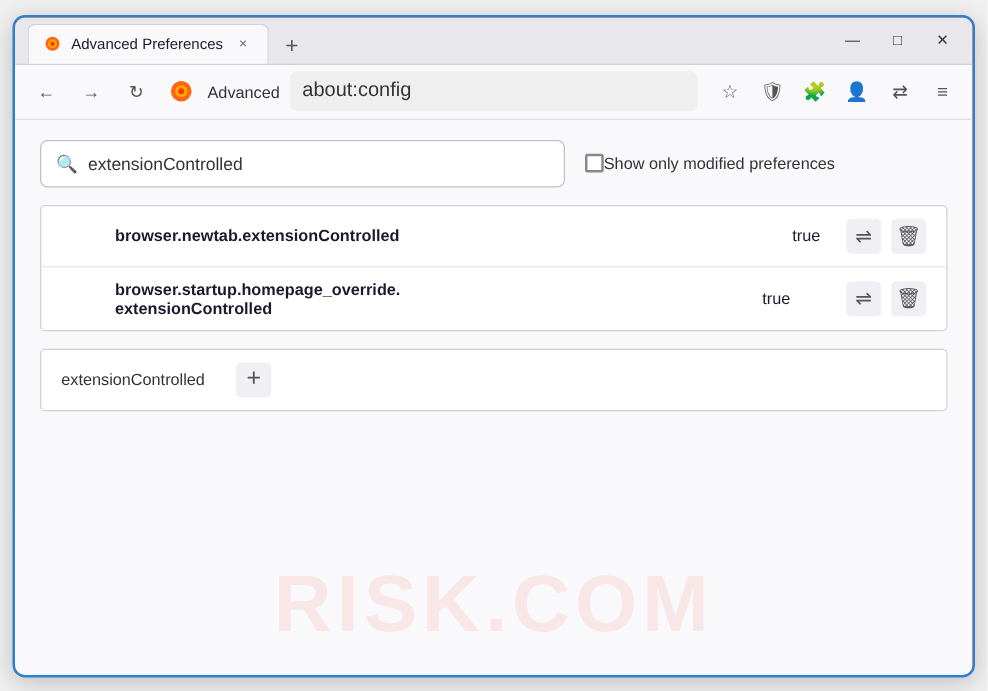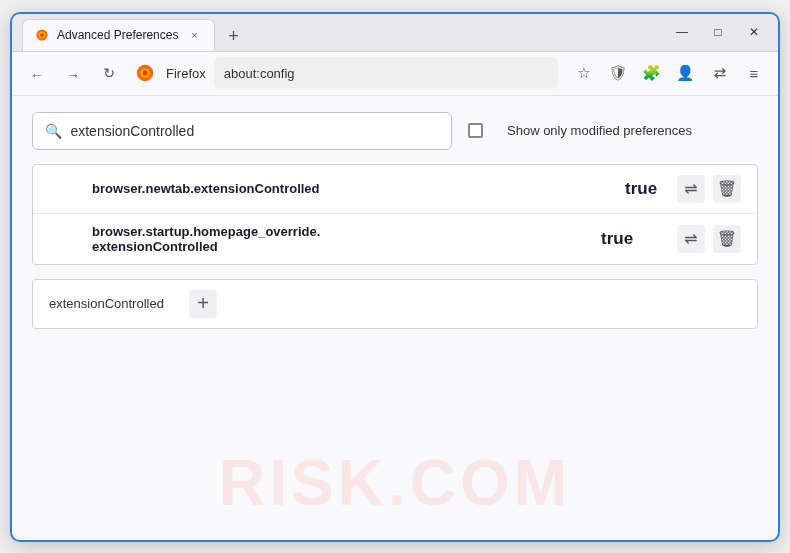--- a/index.html
+++ b/index.html
@@ -145,21 +145,21 @@
       display: flex;
       align-items: center;
       background: #efefef;
       border-radius: 6px;
       padding: 0 10px;
       height: 32px;
       gap: 6px;
     }
 
     .address-text {
-      font-size: 13px;
+      font-size: 16px;
       color: #333;
     }
 
     .nav-icons {
       display: flex;
       align-items: center;
       gap: 6px;
       margin-left: 6px;
     }
 
@@ -226,21 +226,21 @@
 
     .search-input-text {
       font-size: 14px;
       color: #333;
       flex: 1;
     }
 
     .show-modified-row {
       display: flex;
       align-items: center;
-      gap: 24px;
+      gap: 0;
       font-size: 13px;
       color: #333;
     }
 
     .checkbox-box {
       width: 15px;
       height: 15px;
       border: 2px solid #888;
       border-radius: 2px;
       background: white;
@@ -270,24 +270,25 @@
 
     .result-name {
       font-weight: 700;
       font-size: 13px;
       color: #1a1a2e;
       flex: 1;
       padding-left: 43px;
     }
 
     .result-value {
-      font-weight: 700;
-      font-size: 17px;
+      font-weight: 400;
+      font-size: 13px;
       color: #1a1a2e;
       min-width: 40px;
+      text-align: center;
     }
 
     .result-actions {
       display: flex;
       gap: 8px;
       align-items: center;
     }
 
     .icon-btn {
       width: 28px;
@@ -399,21 +400,21 @@
   <div class="nav-bar">
     <div class="nav-btn">←</div>
     <div class="nav-btn">→</div>
     <div class="nav-btn">↻</div>
 
     <svg class="firefox-icon" viewBox="0 0 32 32">
       <circle cx="16" cy="16" r="12" fill="#FF6611"></circle>
       <circle cx="16" cy="16" r="7" fill="#FFAA00"></circle>
       <circle cx="16" cy="16" r="3.5" fill="#FF3300"></circle>
     </svg>
-    <span style="font-size:13px;color:#333;margin-right:2px;">Firefox</span>
+    <span style="font-size:13px;color:#333;margin-right:2px;">Advanced</span>
 
     <div class="address-bar">
       <span class="address-text">about:config</span>
     </div>
 
     <div class="nav-icons">
       <div class="nav-icon-btn">☆</div>
       <div class="nav-icon-btn">🛡</div>
       <div class="nav-icon-btn">🧩</div>
       <div class="nav-icon-btn">👤</div>

